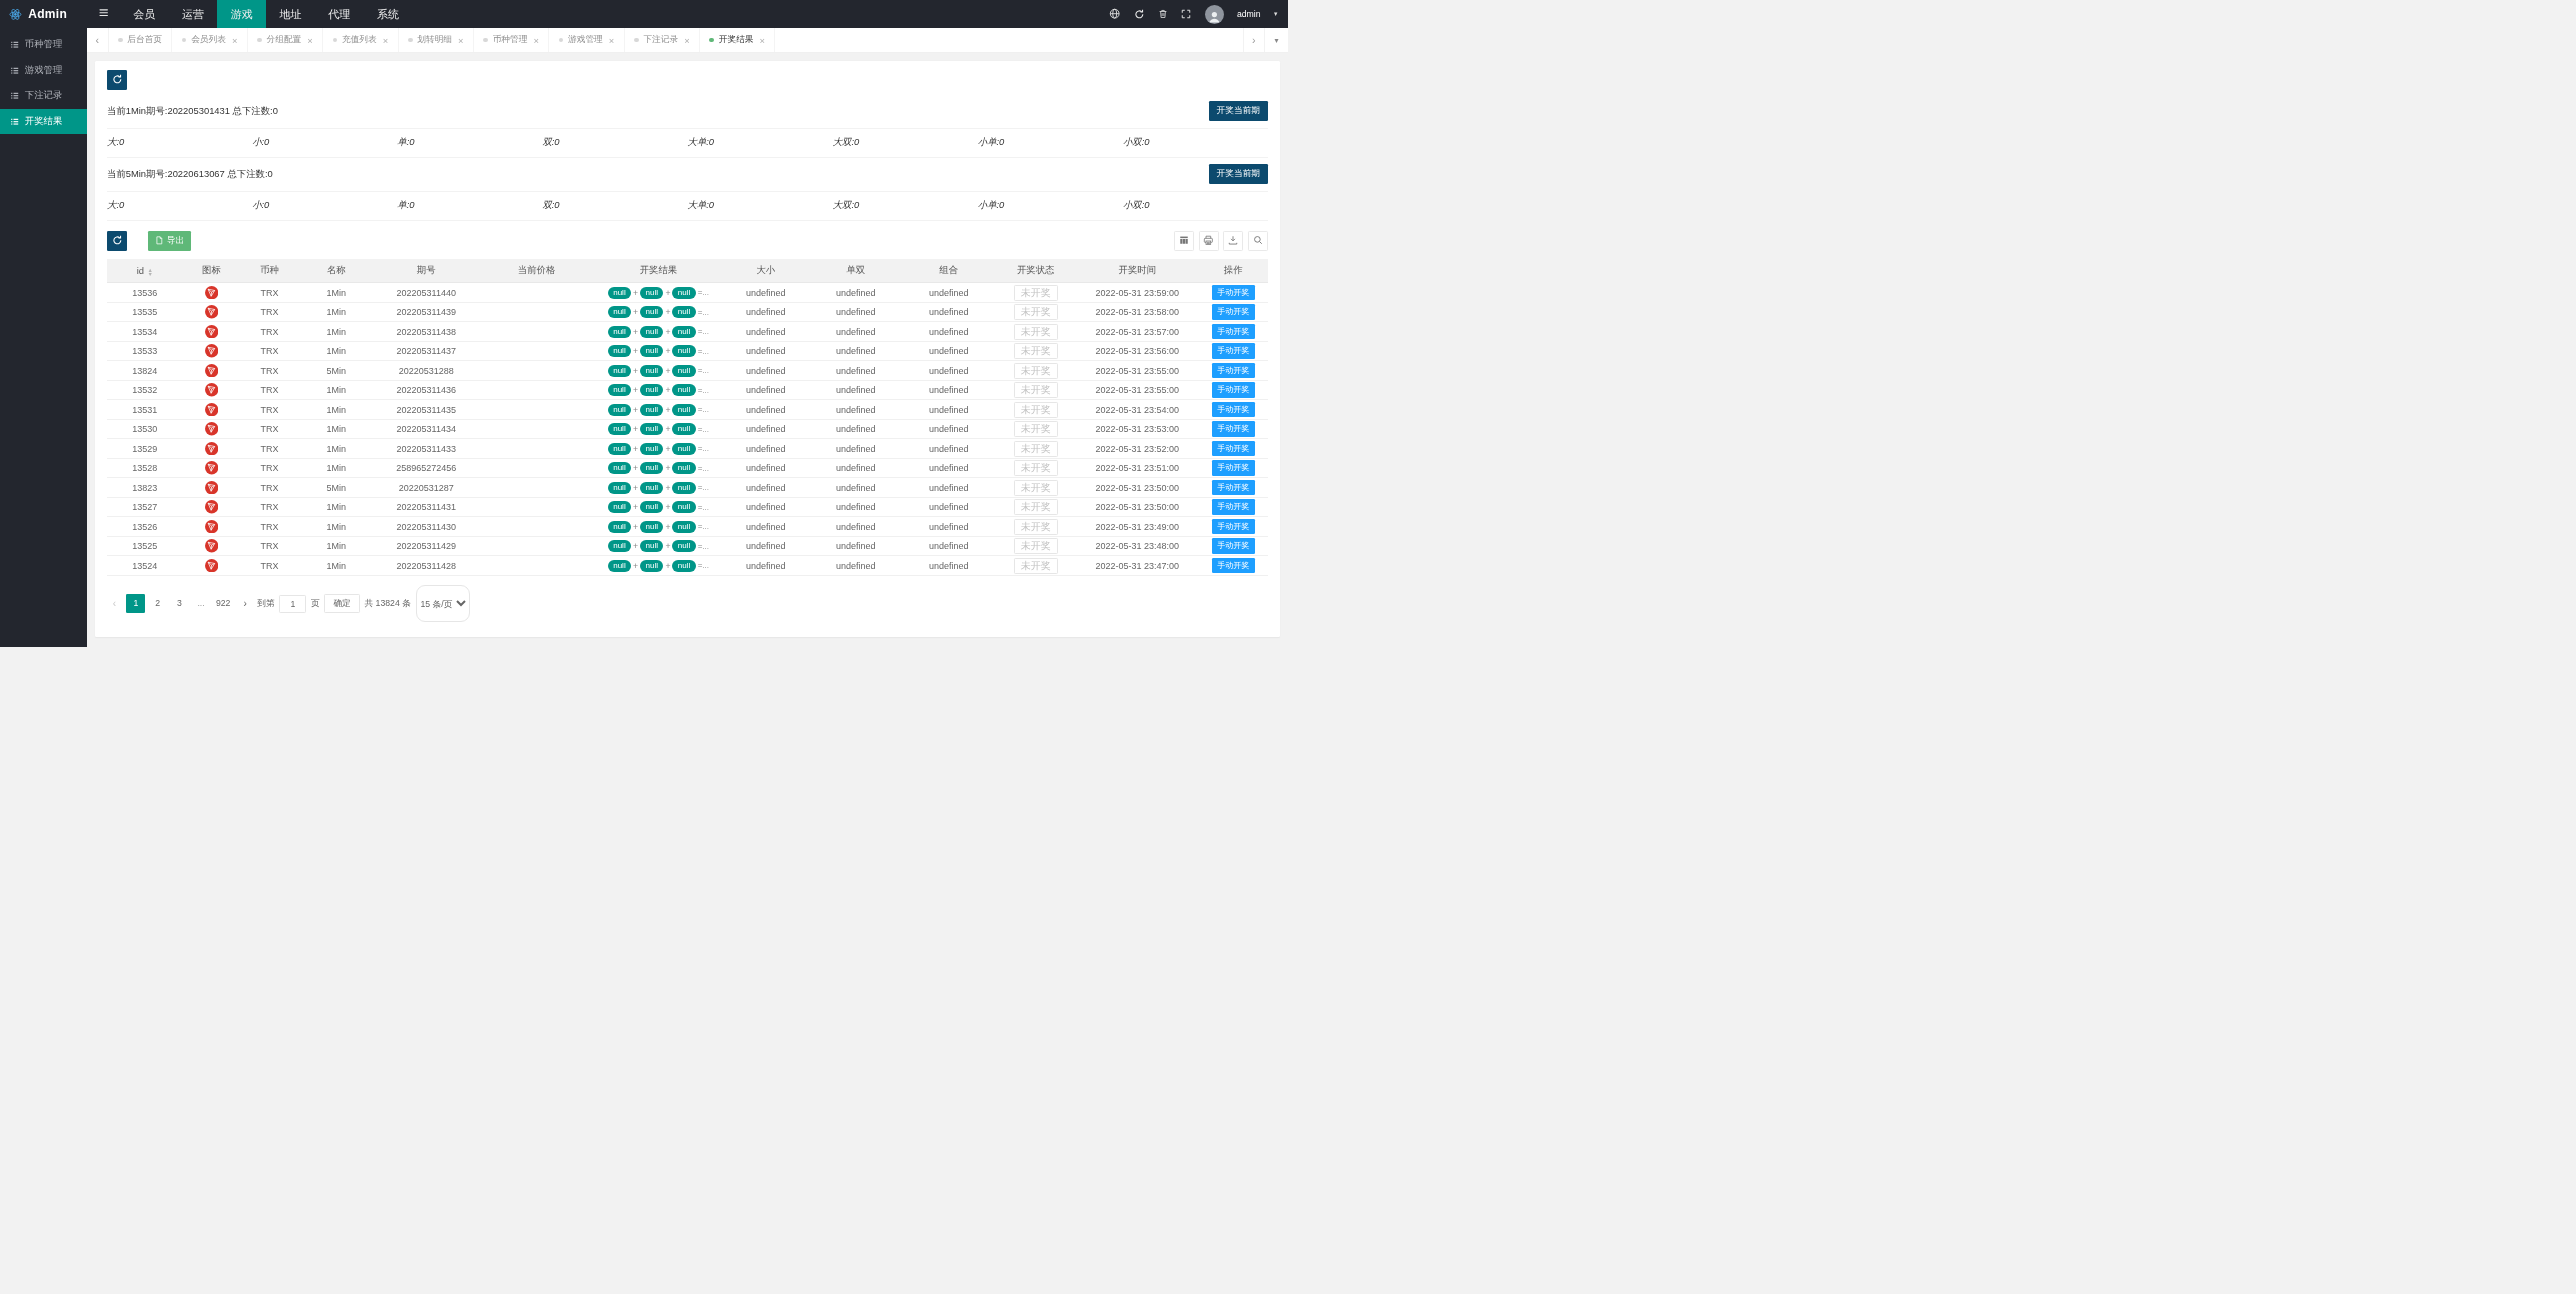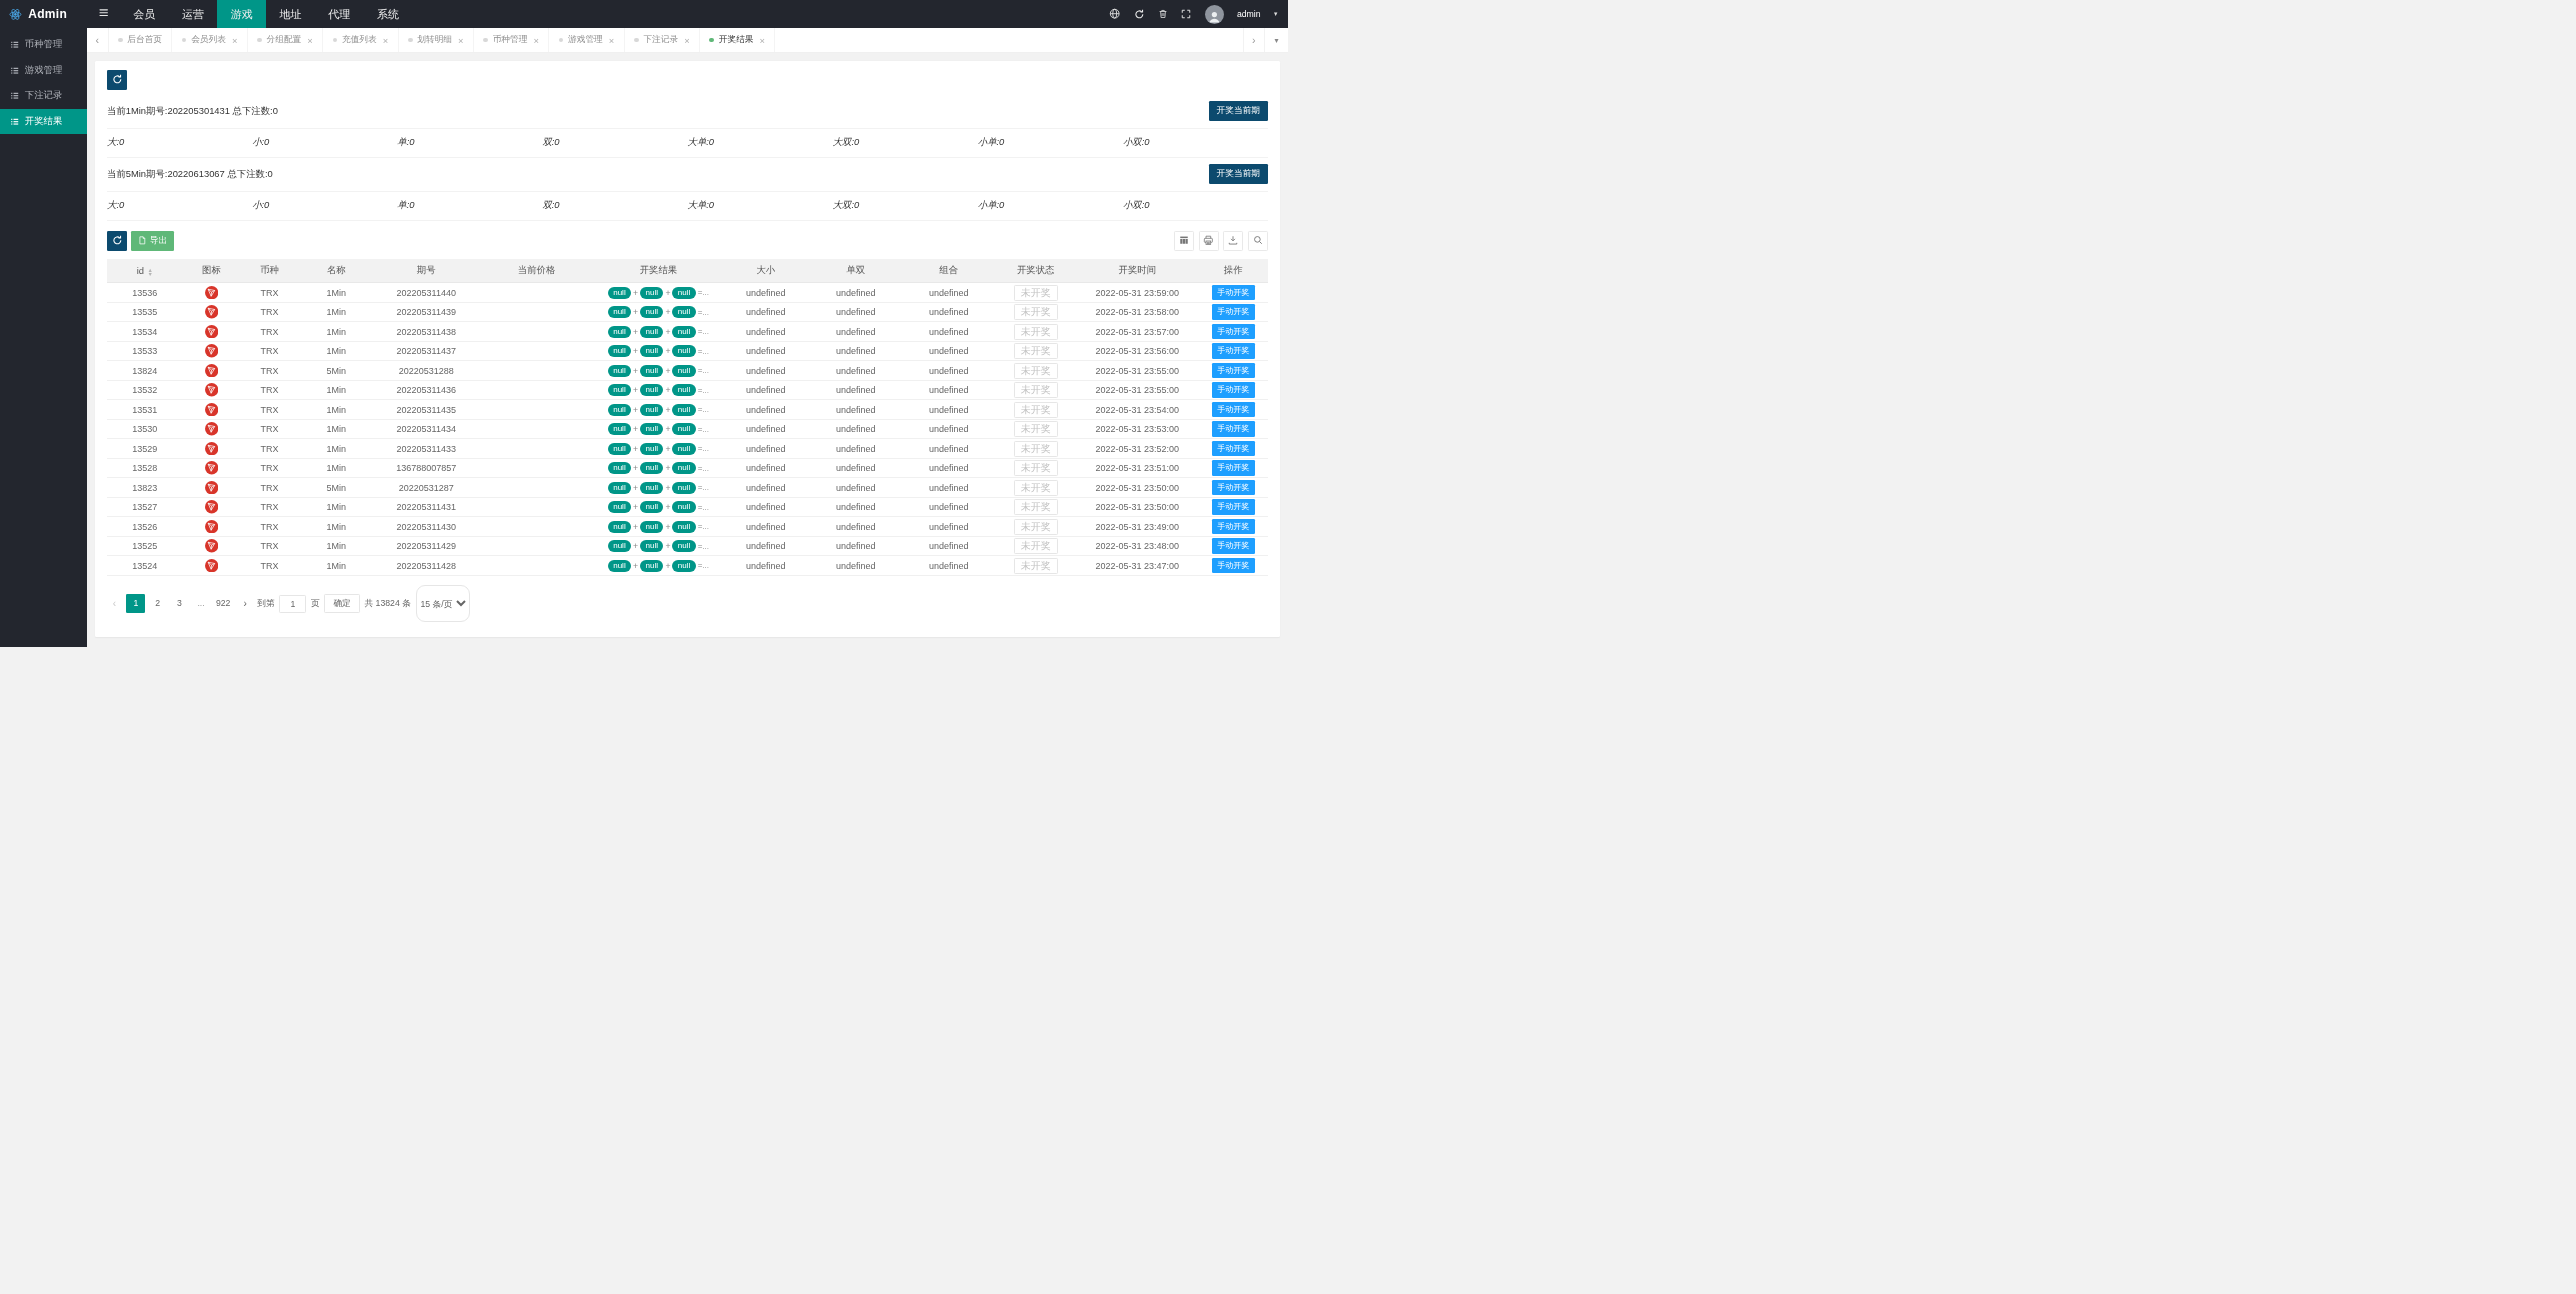--- a/index.html
+++ b/index.html
@@ -45,21 +45,21 @@
   .card{background:#fff;border-radius:1.3px;padding:9.4px 12px 14.8px;box-shadow:0 0.7px 1.3px rgba(0,0,0,.05);}
 
   .btn-teal{background:#0c4a6e;color:#fff;border:none;border-radius:1.3px;font-size:8.7px;cursor:pointer;display:inline-flex;align-items:center;justify-content:center;font-family:inherit;}
   .icon-btn{width:20px;height:20px;padding:0;margin-bottom:4px;}
   .open-btn{height:20px;padding:0 8px;}
 
   .panel-title-row{display:flex;align-items:center;justify-content:space-between;padding:6.7px 0;border-bottom:0.7px solid #f2f2f2;font-size:9.4px;color:#333;}
   .panel-stats{display:flex;padding:7.4px 0;border-bottom:0.7px solid #f2f2f2;font-style:italic;}
   .stat{flex:1;font-size:9.4px;color:#333;}
 
-  .toolbar{display:flex;align-items:center;gap:4px;margin-top:10.7px;}
+  .toolbar{display:flex;align-items:center;gap:21px;margin-top:10.7px;}
   .toolbar .icon-btn{margin-bottom:0;}
   .btn-green{background:#5FB878;color:#fff;border:none;border-radius:1.3px;height:20px;padding:0 6.7px;font-size:8.7px;display:inline-flex;align-items:center;gap:3.4px;cursor:pointer;font-family:inherit;}
   .tool-group{margin-left:auto;display:flex;gap:4.7px;}
   .tool-icon{width:20px;height:20px;border:0.7px solid #e9e9e9;background:#fff;border-radius:1.3px;color:#767676;display:flex;align-items:center;justify-content:center;cursor:pointer;}
 
   table{width:100%;border-collapse:collapse;table-layout:fixed;margin-top:8px;}
   thead th{background:#f2f2f2;height:23.5px;font-size:9.4px;color:#555;font-weight:normal;border-bottom:0.7px solid #e8e8e8;text-align:center;}
   tbody td{height:19.5px;font-size:9px;color:#666;text-align:center;border-bottom:0.7px solid #f0f0f0;padding:0 2.7px;overflow:hidden;white-space:nowrap;}
   .sort{display:inline-flex;flex-direction:column;margin-left:3.4px;vertical-align:middle;cursor:pointer;}
   .sort span{font-size:5.4px;color:#b5b5b5;line-height:4px;}
@@ -658,21 +658,21 @@
                   <td>13528</td>
                   <td><span class="coin-icon">
                       <svg width="13.4" height="13.4" viewBox="0 0 20 20">
                         <circle cx="10" cy="10" r="10" fill="#d8352a"></circle>
                         <path d="M4.6 4.8l9.9 1.9-5.3 8.6z" fill="none" stroke="#fff" stroke-width="1.1" stroke-linejoin="round"></path>
                         <path d="M4.6 4.8l5.2 4.3 4.7-2.4M9.8 9.1l-.6 6.2" fill="none" stroke="#fff" stroke-width="1.1" stroke-linejoin="round"></path>
                       </svg>
                     </span></td>
                   <td>TRX</td>
                   <td>1Min</td>
-                  <td>136788007857</td>
+                  <td>258965272456</td>
                   <td></td>
                   <td>
                     <span class="result">
                       <span class="pill">null</span>
                       <span class="plus">+</span>
                       <span class="pill">null</span>
                       <span class="plus">+</span>
                       <span class="pill">null</span>
                       <span class="eq">=...</span>
                     </span>

